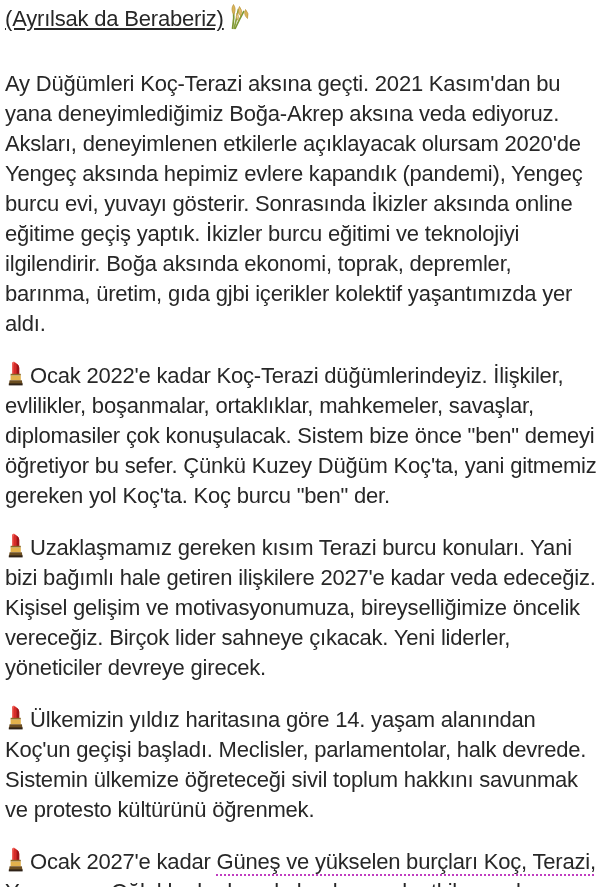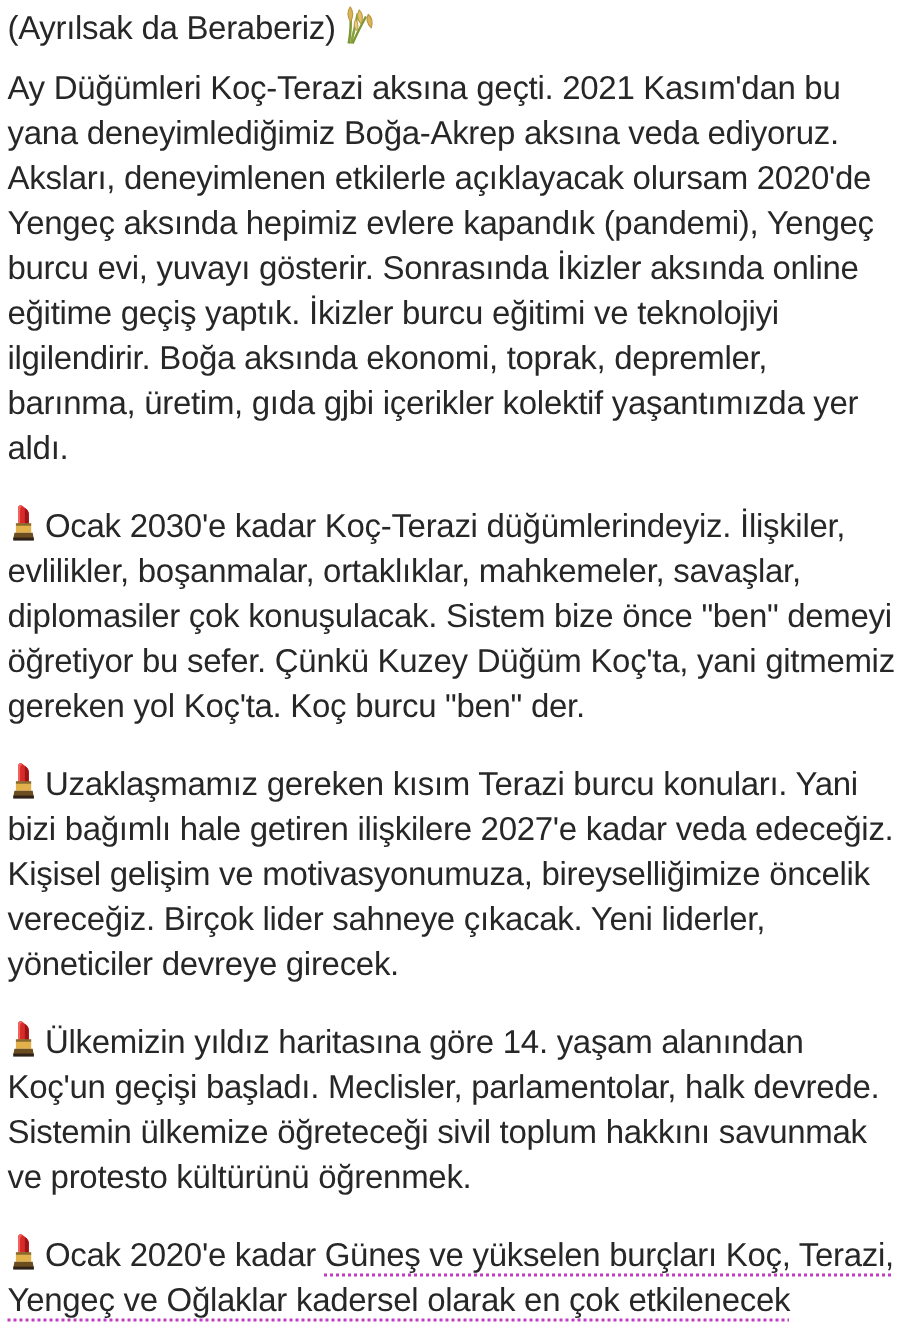--- a/index.html
+++ b/index.html
@@ -10,22 +10,23 @@
     overflow: hidden;
     padding: 3px 6px 0 5px;
     font-family: "Liberation Sans", "DejaVu Sans", sans-serif;
     color: #272727;
   }
   .title {
     font-size: 22px;
     font-weight: 400;
     line-height: 30px;
     letter-spacing: -0.2px;
-    margin-bottom: 10px;
+    margin-bottom: 35px;
     white-space: nowrap;
+    text-decoration: underline;
   }
   .para {
     font-size: 22px;
     line-height: 30px;
     letter-spacing: -0.2px;
     margin-bottom: 20px;
   }
   .icon-svg {
     display: inline-block;
     vertical-align: -4px;
@@ -61,21 +62,21 @@
   <p class="para">Ay Düğümleri Koç-Terazi aksına geçti. 2021 Kasım'dan bu yana deneyimlediğimiz Boğa-Akrep aksına veda ediyoruz. Aksları, deneyimlenen etkilerle açıklayacak olursam 2020'de Yengeç aksında hepimiz evlere kapandık (pandemi), Yengeç burcu evi, yuvayı gösterir. Sonrasında İkizler aksında online eğitime geçiş yaptık. İkizler burcu eğitimi ve teknolojiyi ilgilendirir. Boğa aksında ekonomi, toprak, depremler, barınma, üretim, gıda gjbi içerikler kolektif yaşantımızda yer aldı.</p>
 
   <p class="para"><svg class="lipstick-svg" width="21" height="27" viewBox="0 0 21 27">
       <path d="M7 15.2 L7 5.6 Q7 2.2 9.6 3 L12.2 5 Q14.2 6.4 14.2 8.8 L14.2 15.2 Z" fill="#d62b29"></path>
       <path d="M11.6 15.2 L11.6 4.6 Q14.2 6.4 14.2 8.8 L14.2 15.2 Z" fill="#9c1418"></path>
       <path d="M7 5.6 Q7 2.2 9.6 3 L10.2 3.5 Q8.4 3.8 8.4 7 L8.4 15.2 L7 15.2 Z" fill="#f0625a"></path>
       <rect x="5.6" y="14.8" width="10.2" height="1.8" fill="#8a6a28"></rect>
       <rect x="5.6" y="16.6" width="10.2" height="4.6" fill="#e2b14c"></rect>
       <path d="M4.6 21.2 h12.2 l0.7 4 h-13.6 Z" fill="#6b4d20"></path>
       <rect x="3.8" y="24.4" width="13.8" height="2" fill="#2e2218"></rect>
-    </svg><span>Ocak 2030'e kadar Koç-Terazi düğümlerindeyiz. İlişkiler, evlilikler, boşanmalar, ortaklıklar, mahkemeler, savaşlar, diplomasiler çok konuşulacak. Sistem bize önce "ben" demeyi öğretiyor bu sefer. Çünkü Kuzey Düğüm Koç'ta, yani gitmemiz gereken yol Koç'ta. Koç burcu "ben" der.</span></p>
+    </svg><span>Ocak 2022'e kadar Koç-Terazi düğümlerindeyiz. İlişkiler, evlilikler, boşanmalar, ortaklıklar, mahkemeler, savaşlar, diplomasiler çok konuşulacak. Sistem bize önce "ben" demeyi öğretiyor bu sefer. Çünkü Kuzey Düğüm Koç'ta, yani gitmemiz gereken yol Koç'ta. Koç burcu "ben" der.</span></p>
 
   <p class="para"><svg class="lipstick-svg" width="21" height="27" viewBox="0 0 21 27">
       <path d="M7 15.2 L7 5.6 Q7 2.2 9.6 3 L12.2 5 Q14.2 6.4 14.2 8.8 L14.2 15.2 Z" fill="#d62b29"></path>
       <path d="M11.6 15.2 L11.6 4.6 Q14.2 6.4 14.2 8.8 L14.2 15.2 Z" fill="#9c1418"></path>
       <path d="M7 5.6 Q7 2.2 9.6 3 L10.2 3.5 Q8.4 3.8 8.4 7 L8.4 15.2 L7 15.2 Z" fill="#f0625a"></path>
       <rect x="5.6" y="14.8" width="10.2" height="1.8" fill="#8a6a28"></rect>
       <rect x="5.6" y="16.6" width="10.2" height="4.6" fill="#e2b14c"></rect>
       <path d="M4.6 21.2 h12.2 l0.7 4 h-13.6 Z" fill="#6b4d20"></path>
       <rect x="3.8" y="24.4" width="13.8" height="2" fill="#2e2218"></rect>
     </svg><span>Uzaklaşmamız gereken kısım Terazi burcu konuları. Yani bizi bağımlı hale getiren ilişkilere 2027'e kadar veda edeceğiz. Kişisel gelişim ve motivasyonumuza, bireyselliğimize öncelik vereceğiz. Birçok lider sahneye çıkacak. Yeni liderler, yöneticiler devreye girecek.</span></p>
@@ -91,15 +92,15 @@
     </svg><span>Ülkemizin yıldız haritasına göre 14. yaşam alanından Koç'un geçişi başladı. Meclisler, parlamentolar, halk devrede. Sistemin ülkemize öğreteceği sivil toplum hakkını savunmak ve protesto kültürünü öğrenmek.</span></p>
 
   <p class="para"><svg class="lipstick-svg" width="21" height="27" viewBox="0 0 21 27">
       <path d="M7 15.2 L7 5.6 Q7 2.2 9.6 3 L12.2 5 Q14.2 6.4 14.2 8.8 L14.2 15.2 Z" fill="#d62b29"></path>
       <path d="M11.6 15.2 L11.6 4.6 Q14.2 6.4 14.2 8.8 L14.2 15.2 Z" fill="#9c1418"></path>
       <path d="M7 5.6 Q7 2.2 9.6 3 L10.2 3.5 Q8.4 3.8 8.4 7 L8.4 15.2 L7 15.2 Z" fill="#f0625a"></path>
       <rect x="5.6" y="14.8" width="10.2" height="1.8" fill="#8a6a28"></rect>
       <rect x="5.6" y="16.6" width="10.2" height="4.6" fill="#e2b14c"></rect>
       <path d="M4.6 21.2 h12.2 l0.7 4 h-13.6 Z" fill="#6b4d20"></path>
       <rect x="3.8" y="24.4" width="13.8" height="2" fill="#2e2218"></rect>
-    </svg><span>Ocak 2020'e kadar </span><span class="uline">Güneş ve yükselen burçları Koç, Terazi, Yengeç ve Oğlaklar kadersel olarak en çok etkilenecek burçlar. Hiçbir şey eskisi gibi olmayacak.</span></p>
+    </svg><span>Ocak 2027'e kadar </span><span class="uline">Güneş ve yükselen burçları Koç, Terazi, Yengeç ve Oğlaklar kadersel olarak en çok etkilenecek burçlar. Hiçbir şey eskisi gibi olmayacak.</span></p>
 
 </div>
 
 </body></html>

